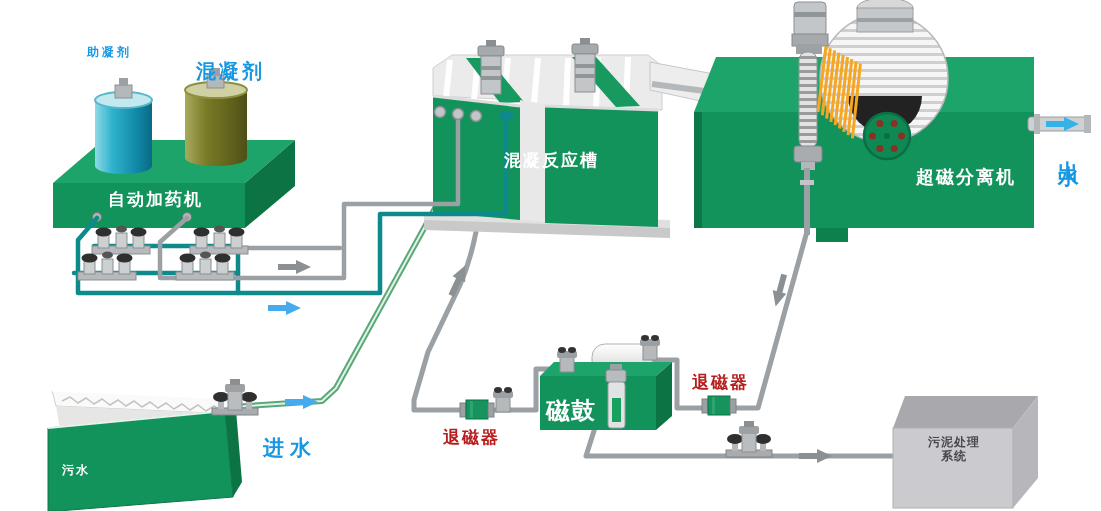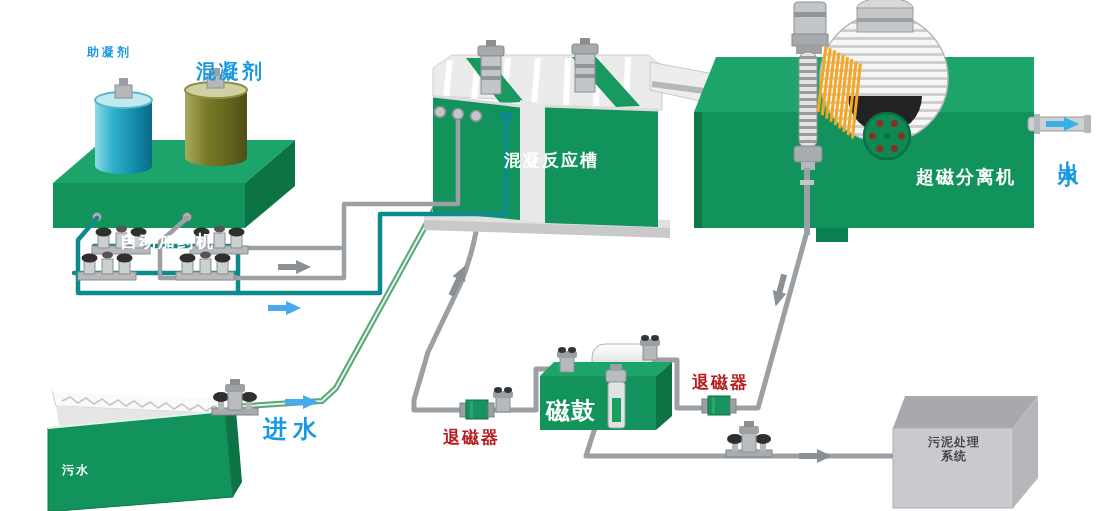--- a/index.html
+++ b/index.html
@@ -290,24 +290,24 @@
         </g>
     <g transform="translate(780,290) rotate(105)">
           <use href="#arrowR" fill="#8a9093"></use>
         </g>
     <use href="#arrowR" x="815" y="456" fill="#8a9093"></use>
   </g>
 </svg>
 
 <div class="lbl lbl-blue" style="left:87px;top:46px;font-size:12px;letter-spacing:3px;">助凝剂</div>
 <div class="lbl lbl-blue" style="left:196px;top:60px;font-size:20px;letter-spacing:3px;">混凝剂</div>
-<div class="lbl lbl-white" style="left:120px;top:190px;font-size:17px;letter-spacing:2px;margin-top:42px;">自动加药机</div>
+<div class="lbl lbl-white" style="left:108px;top:190px;font-size:17px;letter-spacing:2px;">自动加药机</div>
 <div class="lbl lbl-white" style="left:504px;top:151px;font-size:17px;letter-spacing:2px;">混凝反应槽</div>
 <div class="lbl lbl-white" style="left:887px;top:167px;font-size:18px;letter-spacing:2px;margin-left:29px;">超磁分离机</div>
 <div class="lbl lbl-blue lbl-vert" style="left:1056px;top:144px;font-size:21px;height:64px;">出水</div>
-<div class="lbl lbl-blue" style="left:263px;top:416px;font-size:24px;letter-spacing:6px;font-family:Liberation Serif, serif;">进水</div>
+<div class="lbl lbl-blue" style="left:263px;top:436px;font-size:21px;letter-spacing:6px;font-family:Liberation Serif, serif;">进水</div>
 <div class="lbl lbl-white" style="left:62px;top:464px;font-size:12px;letter-spacing:2px;">污水</div>
 <div class="lbl lbl-white" style="left:546px;top:398px;font-size:24px;letter-spacing:1px;">磁鼓</div>
 <div class="lbl lbl-black" style="left:443px;top:428px;font-size:17px;letter-spacing:2px;font-weight:600;">退磁器</div>
 <div class="lbl lbl-black" style="left:692px;top:373px;font-size:17px;letter-spacing:2px;font-weight:600;">退磁器</div>
 <div class="lbl lbl-gray lbl-wrap" style="left:926px;top:436px;width:56px;font-size:12px;letter-spacing:1px;">污泥处理系统</div>
 
 </div>
 
 </body></html>

